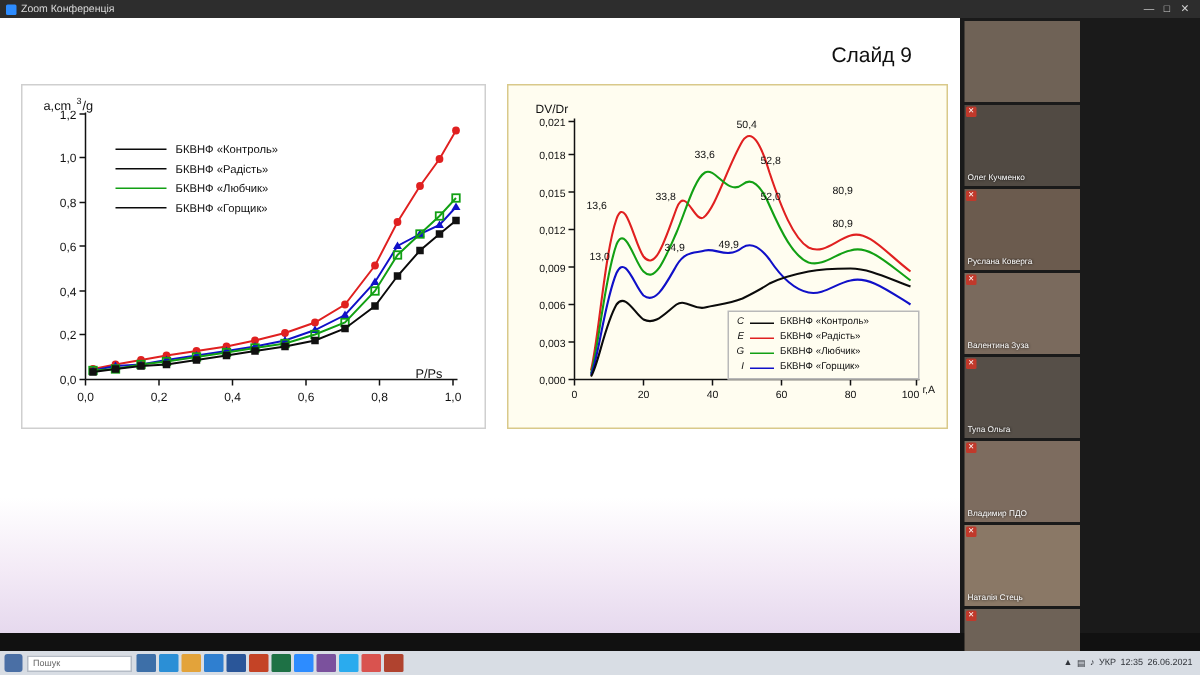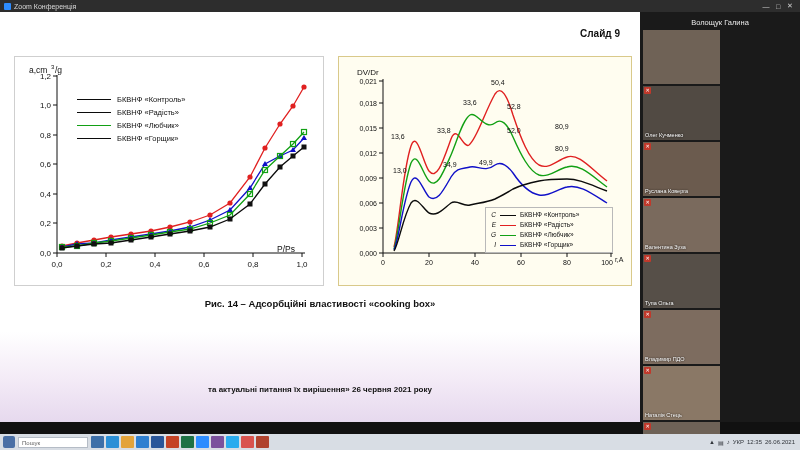--- a/index.html
+++ b/index.html
@@ -27,21 +27,21 @@
   
   #stage {
     position:absolute; left:0; top:12px; width:640px; height:410px;
     background:#ffffff;
   }
   #slide {
     position:absolute; left:0; top:0; width:640px; height:410px;
     background:linear-gradient(#ffffff 0%, #ffffff 78%, #f3eaf6 90%, #e6d9ee 100%);
   }
   .slide-tag {
-    position:absolute; right:20px; top:16px; font-size:10px; font-weight:bold; color:#111;
+    position:absolute; right:32px; top:16px; font-size:14px; font-weight:normal; color:#111;
   }
 
   
   #chartA {
     position:absolute; left:14px; top:44px; width:310px; height:230px;
     background:#fff; border:1px solid #cfcfcf;
   }
   #chartB {
     position:absolute; left:338px; top:44px; width:294px; height:230px;
     background:#fffdf0; border:1px solid #d9c98a;
@@ -362,30 +362,27 @@
             <span>БКВНФ «Любчик»</span>
           </div>
           <div class="row">
             <span class="kk">I</span>
             <span class="ln" style="border-color:#1010c8"></span>
             <span>БКВНФ «Горщик»</span>
           </div>
         </div>
       </div>
 
-      <div class="cap">Рис. 14 – Адсорбційні властивості «cooking box»</div>
 
       <div class="footer-text">
-        <div>та актуальні питання їх вирішення» 26 червня 2021 року</div>
       </div>
     </div>
   </div>
 
   <div id="rail">
-    <div id="rail-head">Волощук Галина</div>
     <div id="tiles">
         <div class="tile" style="background: rgb(111, 98, 86);">
           <div class="name"></div>
         </div>
         <div class="tile" style="background: rgb(81, 74, 67);">
           <div class="mic">✕</div>
           <div class="name">Олег Кучменко</div>
         </div>
         <div class="tile" style="background: rgb(107, 91, 78);">
           <div class="mic">✕</div>

